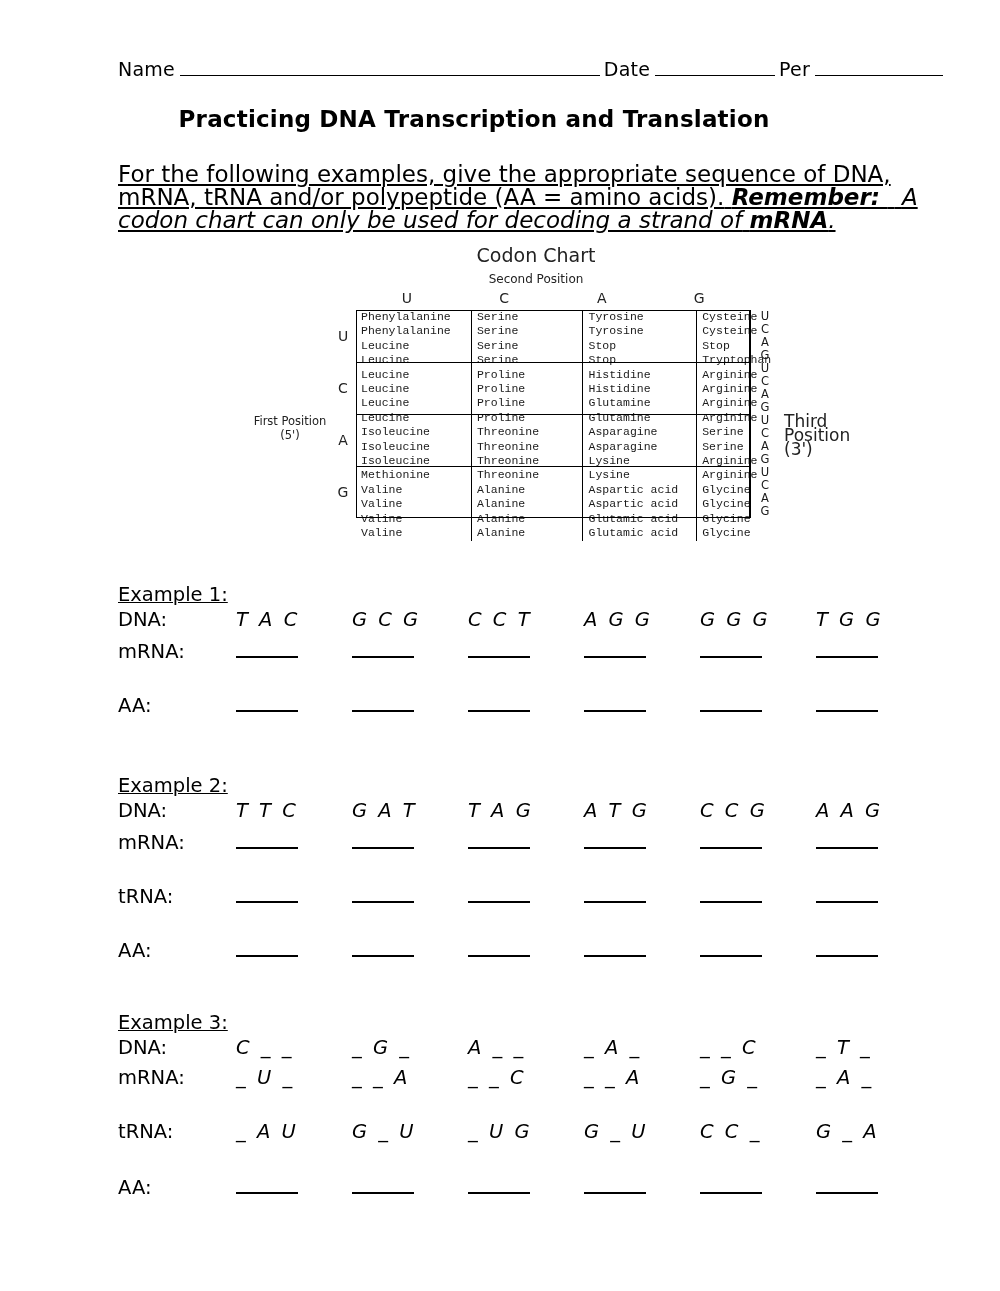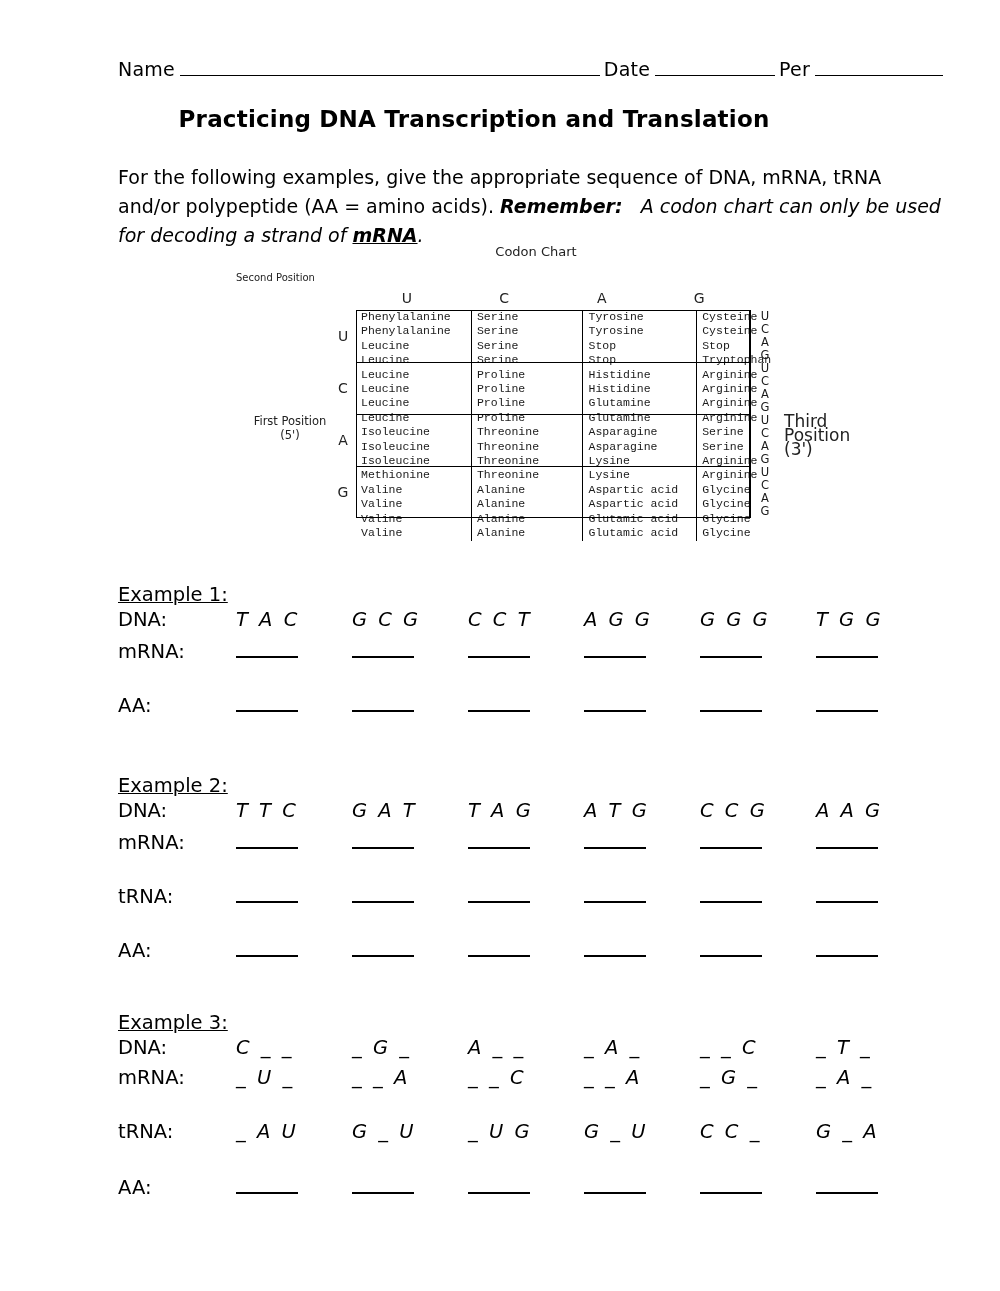--- a/index.html
+++ b/index.html
@@ -48,22 +48,23 @@
     font-weight: bold;
     letter-spacing: 0.2px;
   }
 
   
   .intro {
     position: absolute;
     left: 118px;
     top: 163px;
     width: 824px;
-    font-size: 19px;
-    line-height: 29px;
+    font-size: 23px;
+    line-height: 23px;
+    text-decoration: underline;
   }
   .intro .em-bold-italic {
     font-weight: bold;
     font-style: italic;
   }
   .intro .italic { font-style: italic; }
   .intro .underline-bold {
     font-style: italic;
     font-weight: bold;
     text-decoration: underline;
@@ -77,30 +78,30 @@
     width: 600px;
     height: 310px;
     font-family: "DejaVu Sans", sans-serif;
   }
   .codon-title {
     position: absolute;
     left: 0;
     top: 0;
     width: 600px;
     text-align: center;
-    font-size: 13px;
+    font-size: 19px;
     color: #222;
   }
   .second-pos {
     position: absolute;
     left: 0;
     top: 28px;
     width: 600px;
-    text-align: left;
-    font-size: 10px;
+    text-align: center;
+    font-size: 12px;
     color: #222;
   }
   .first-pos {
     position: absolute;
     left: 0px;
     top: 170px;
     width: 108px;
     text-align: center;
     font-size: 11.5px;
     line-height: 14px;

